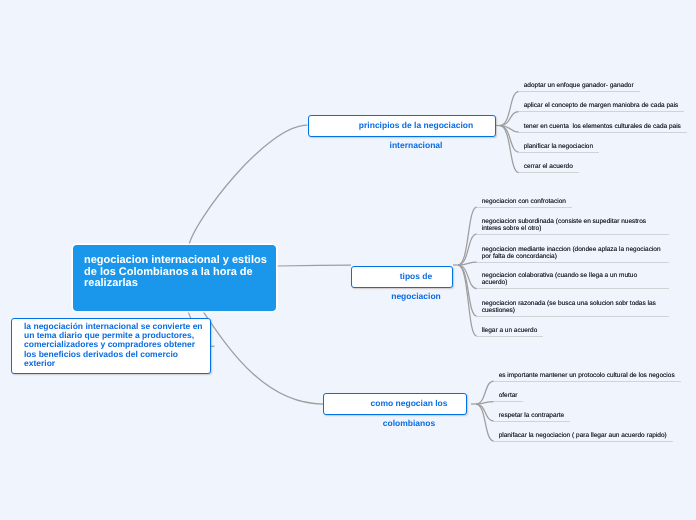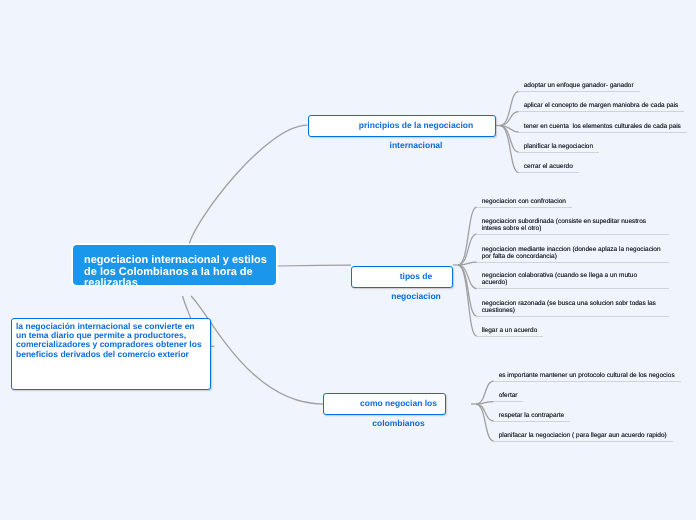--- a/index.html
+++ b/index.html
@@ -43,37 +43,37 @@
       <path d="M458,265 C469.5,265 467.2,316 476.7,316"></path>
       <path d="M458,265 C469.5,265 467.2,336 476.7,336"></path>
       <path d="M471,404 L477,404"></path>
       <path d="M476,404 C486.5,404 484.2,381 493.7,381"></path>
       <path d="M476,404 C486.5,404 484.2,401.5 493.7,401.5"></path>
       <path d="M476,404 C486.5,404 484.2,421 493.7,421"></path>
       <path d="M476,404 C486.5,404 484.2,441 493.7,441"></path>
     </g>
   </svg>
 
-  <div class="node central" style="left:73px;top:245px;width:203px;height:40px;padding:10px 6px 0 11px;">
+  <div class="node central" style="left:73px;top:245px;width:203px;height:66px;padding:10px 6px 0 11px;">
     <span>negociacion internacional y estilos de los Colombianos a la hora de realizarlas</span>
   </div>
 
-  <div class="node note" style="left:11px;top:318px;width:200px;height:72px;padding:3px 6px 0 4px;">
+  <div class="node note" style="left:11px;top:318px;width:200px;height:56px;padding:3px 6px 0 12px;">
     <span>la negociación internacional se convierte en un tema diario que permite a productores, comercializadores y compradores obtener los beneficios derivados del comercio exterior</span>
   </div>
 
   <div class="node branch" style="left:308px;top:115px;width:188px;height:22px;line-height:19.5px;">
     <span>principios de la negociacion internacional</span>
   </div>
 
   <div class="node branch" style="left:351px;top:266px;width:102px;height:22px;line-height:19.5px;">
     <span>tipos de negociacion</span>
   </div>
 
-  <div class="node branch" style="left:323px;top:393px;width:123px;height:22px;line-height:19.5px;">
+  <div class="node branch" style="left:323px;top:393px;width:144px;height:22px;line-height:19.5px;">
     <span>como negocian los colombianos</span>
   </div>
 
   <div class="leaf" style="left:518.7px;top:82px;"><span>adoptar un enfoque ganador- ganador</span></div>
   <div class="leaf" style="left:518.7px;top:102px;"><span>aplicar el concepto de margen maniobra de cada pais</span></div>
   <div class="leaf" style="left:518.7px;top:122.5px;"><span>tener en cuenta  los elementos culturales de cada pais</span></div>
   <div class="leaf" style="left:518.7px;top:142.5px;"><span>planificar la negociacion</span></div>
   <div class="leaf" style="left:518.7px;top:163px;"><span>cerrar el acuerdo</span></div>
 
   <div class="leaf" style="left:476.7px;top:197.5px;"><span>negociacion con confrotacion</span></div>

